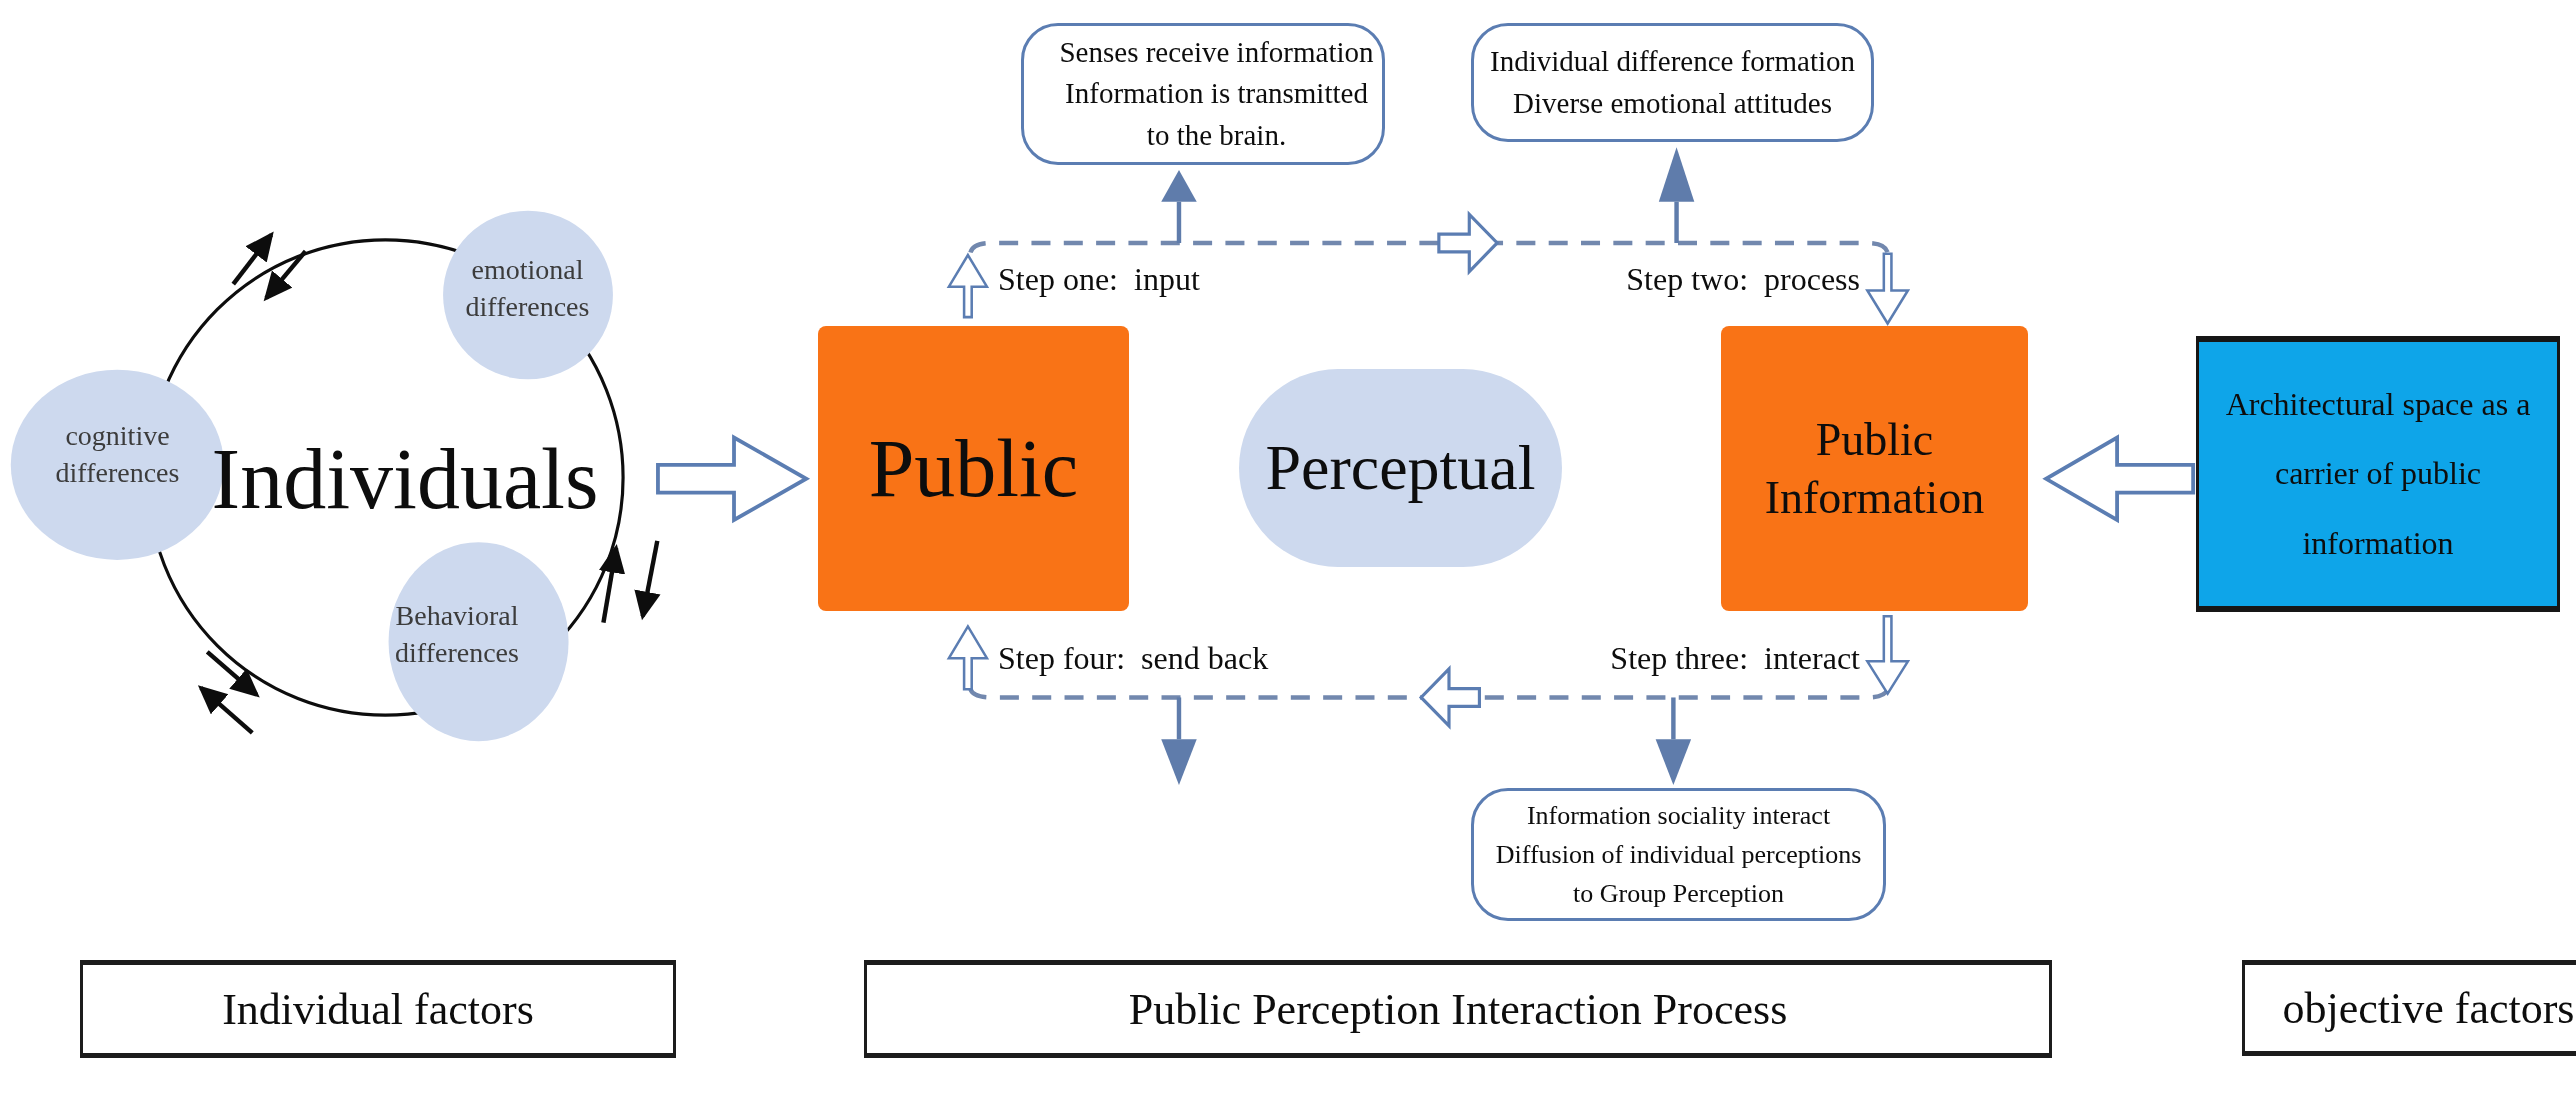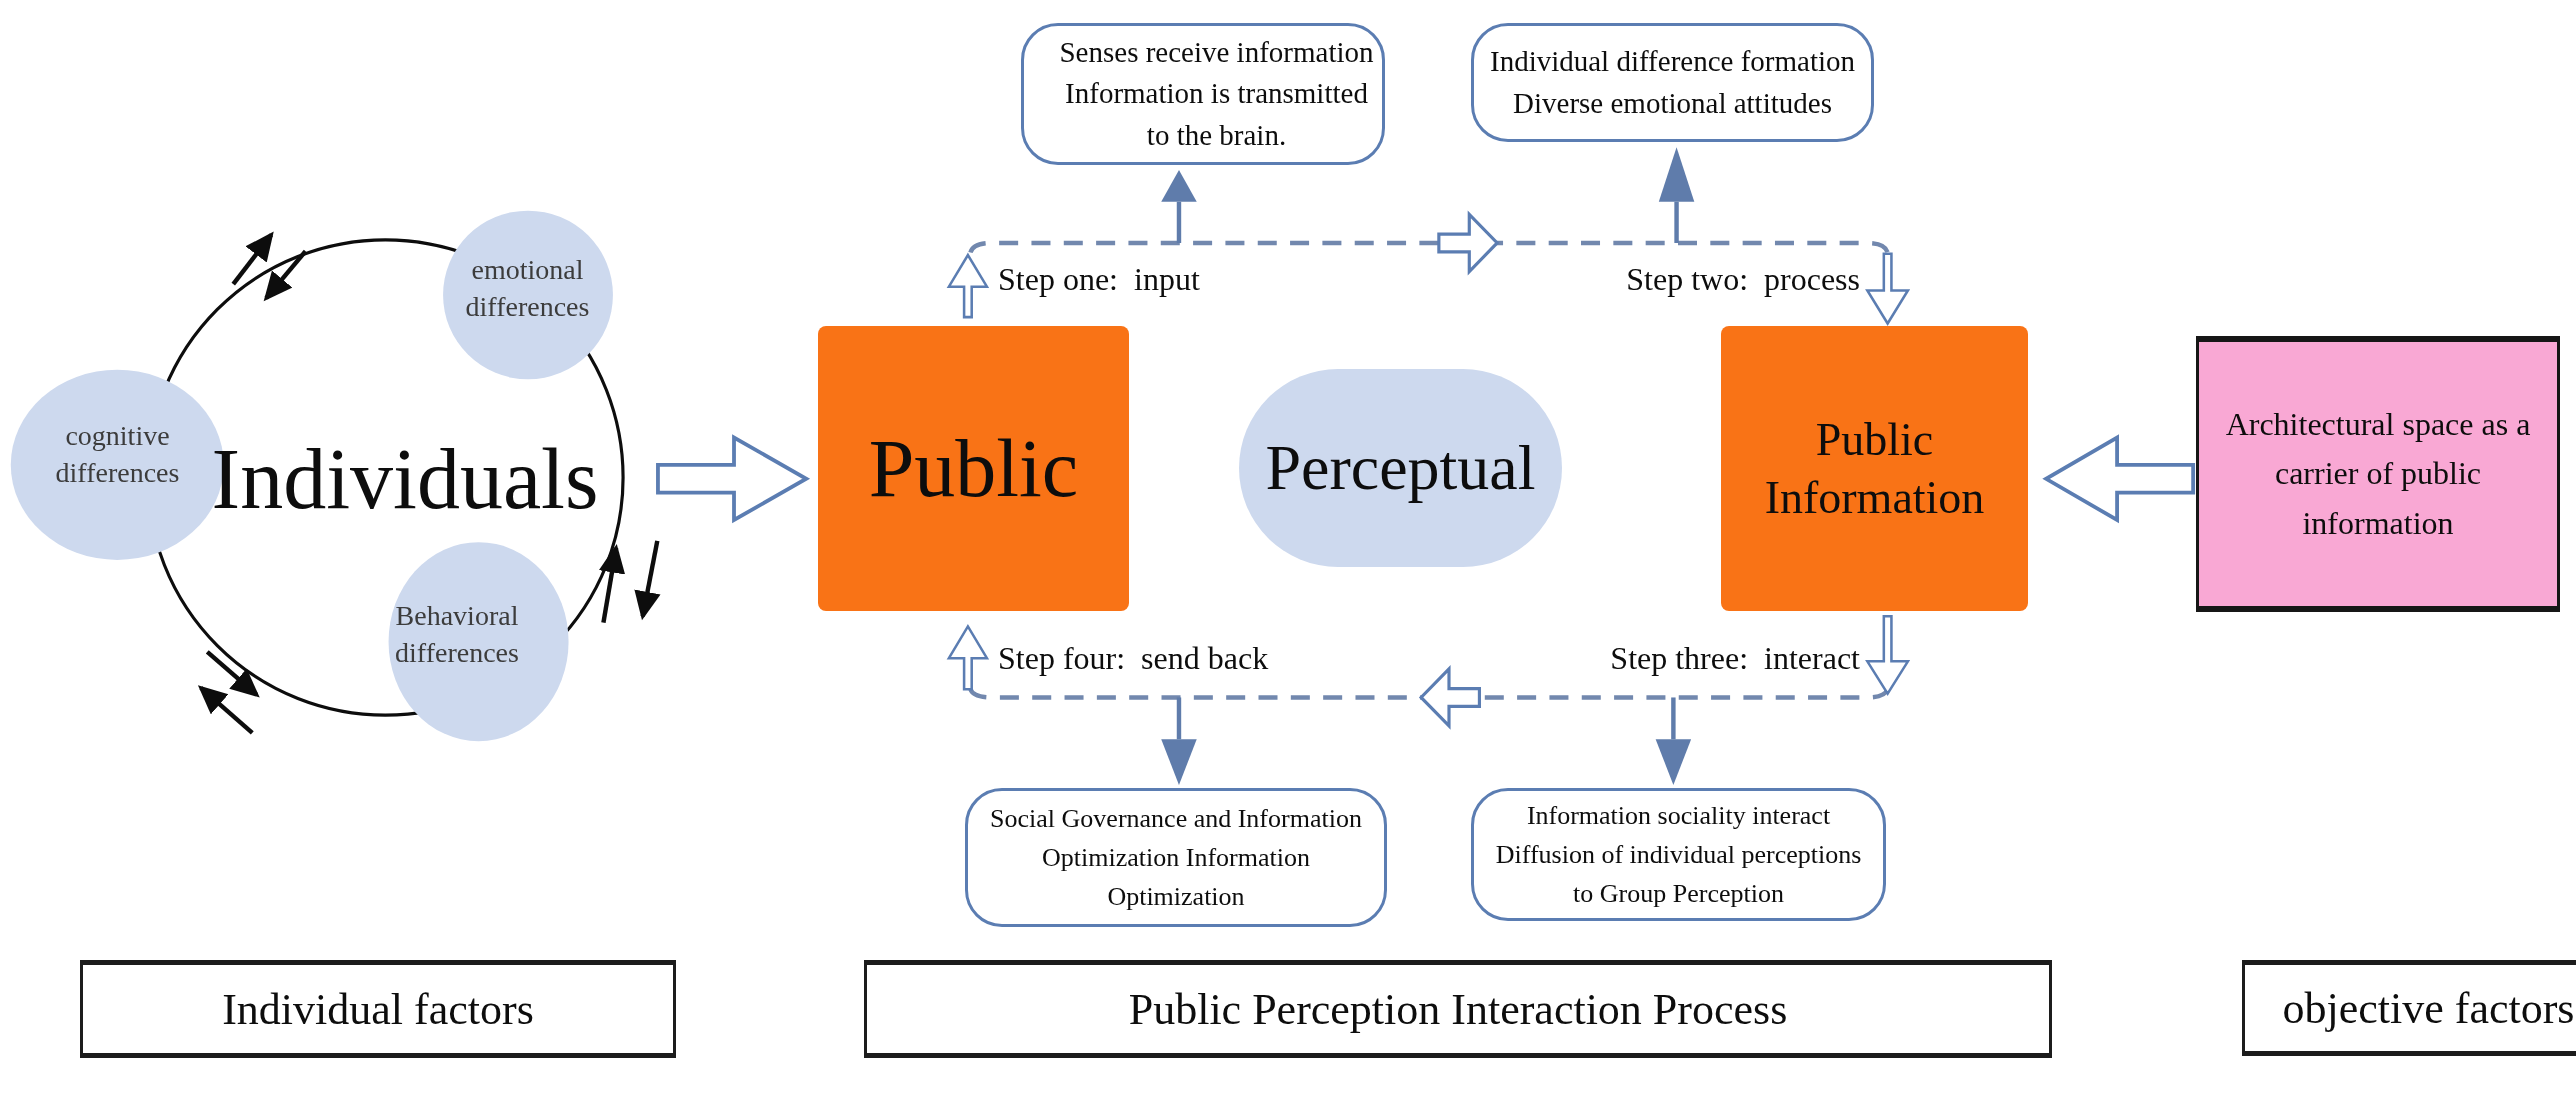--- a/index.html
+++ b/index.html
@@ -14,21 +14,21 @@
   .round-box{background:#ffffff;border:3.2px solid #5b7db2;border-radius:37px;}
   .round-box .line{font-size:29px;line-height:1.42;color:#0d0d0d;white-space:nowrap;}
   .round-box .line.sm{font-size:26px;line-height:1.5;}
   
   .blue-box{background:#f97316;border-radius:8px;}
   .stadium{background:#cdd9ee;border-radius:108px;}
   .big-label{font-size:82px;color:#0d0d0d;white-space:nowrap;}
   .stadium .big-label{font-size:64px;}
   .pi-line{font-size:46px;line-height:1.25;color:#0d0d0d;white-space:nowrap;}
   
-  .black-box{background:#f9a8d4;border:3.8px solid #161616;border-top-width:6.3px;border-bottom-width:6.3px;}
+  .black-box{background:#0ea5e9;border:3.8px solid #161616;border-top-width:6.3px;border-bottom-width:6.3px;gap:20px;}
   .black-box .line{font-size:32px;line-height:1.55;color:#0d0d0d;white-space:nowrap;}
   .footer-box{background:#ffffff;border:3.2px solid #1c1c1c;border-top-width:5.7px;border-bottom-width:5.7px;margin-left:48px;}
   .footer-box .line{font-size:44px;color:#0d0d0d;white-space:nowrap;}
   
   .step{position:absolute;white-space:pre;font-size:32px;color:#0d0d0d;}
   .step.right{text-align:right;display:block;}
   
   .ellipse-label{color:#3c3c3c;font-size:28px;line-height:1.32;}
   .individuals-label{font-size:86px;color:#0d0d0d;white-space:nowrap;}
 </style>
@@ -141,25 +141,20 @@
     <div class="big-label">Public</div>
   </div>
   <div class="abs stadium" style="left:1239px;top:369px;width:323px;height:198px;">
     <div class="big-label">Perceptual</div>
   </div>
   <div class="abs blue-box" style="left:1721px;top:326px;width:307px;height:285px;">
     <div class="pi-line">Public</div>
     <div class="pi-line">Information</div>
   </div>
 
-  <div class="abs round-box" style="left:965px;top:788px;width:422px;height:139px;">
-    <div class="line sm">Social Governance and Information</div>
-    <div class="line sm">Optimization Information</div>
-    <div class="line sm">Optimization</div>
-  </div>
   <div class="abs round-box" style="left:1471px;top:788px;width:415px;height:133px;">
     <div class="line sm">Information sociality interact</div>
     <div class="line sm">Diffusion of individual perceptions</div>
     <div class="line sm">to Group Perception</div>
   </div>
 
   <div class="abs black-box" style="left:2196px;top:336px;width:364px;height:276px;">
     <div class="line">Architectural space as a</div>
     <div class="line">carrier of public</div>
     <div class="line">information</div>

